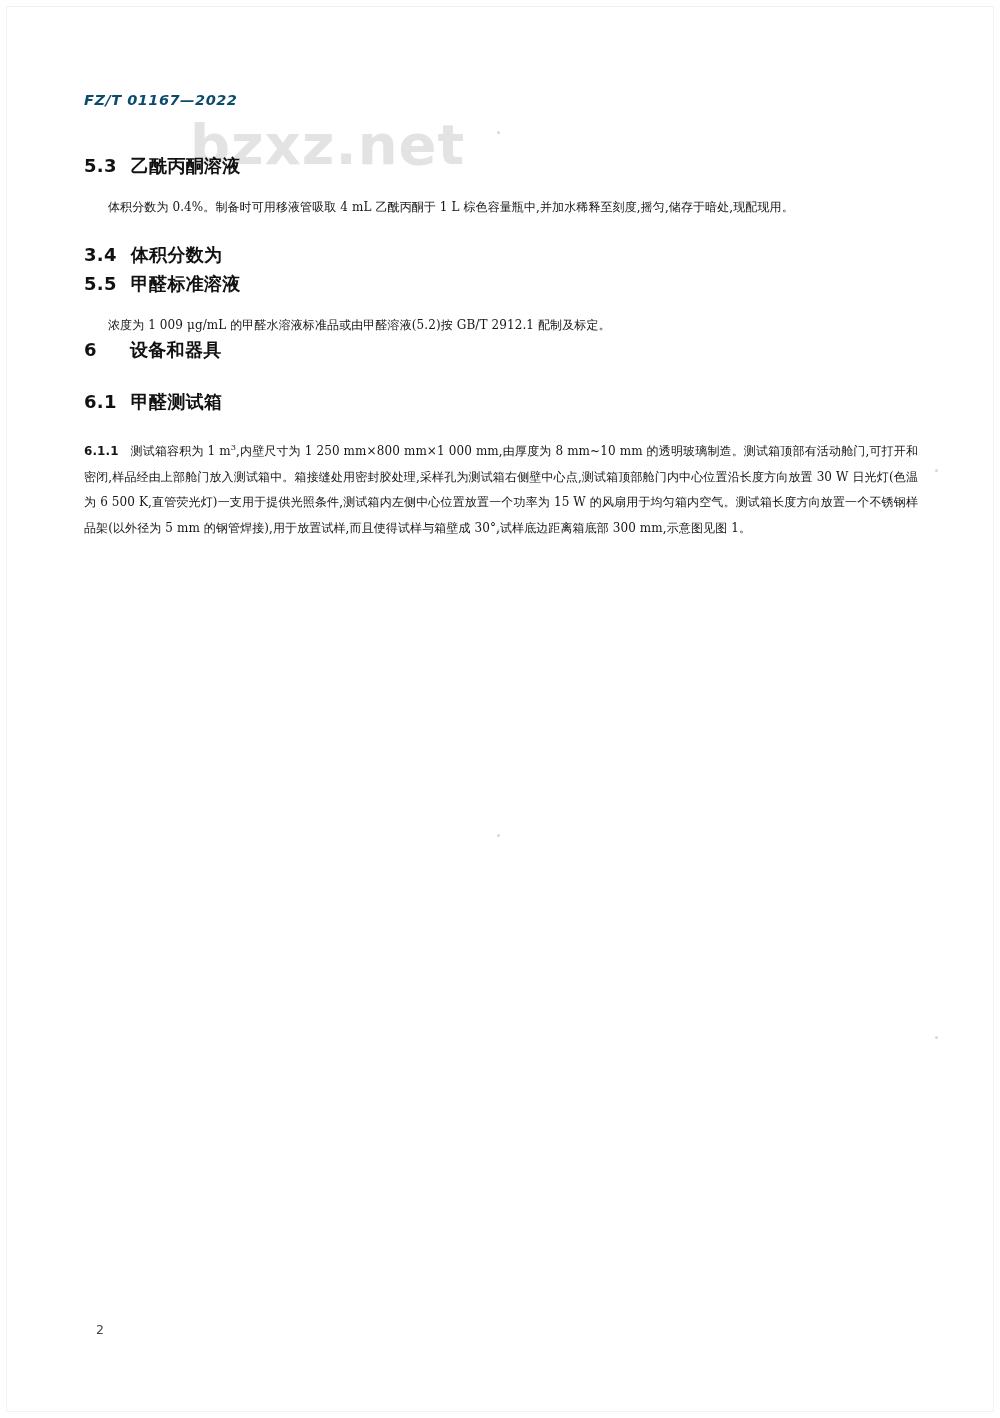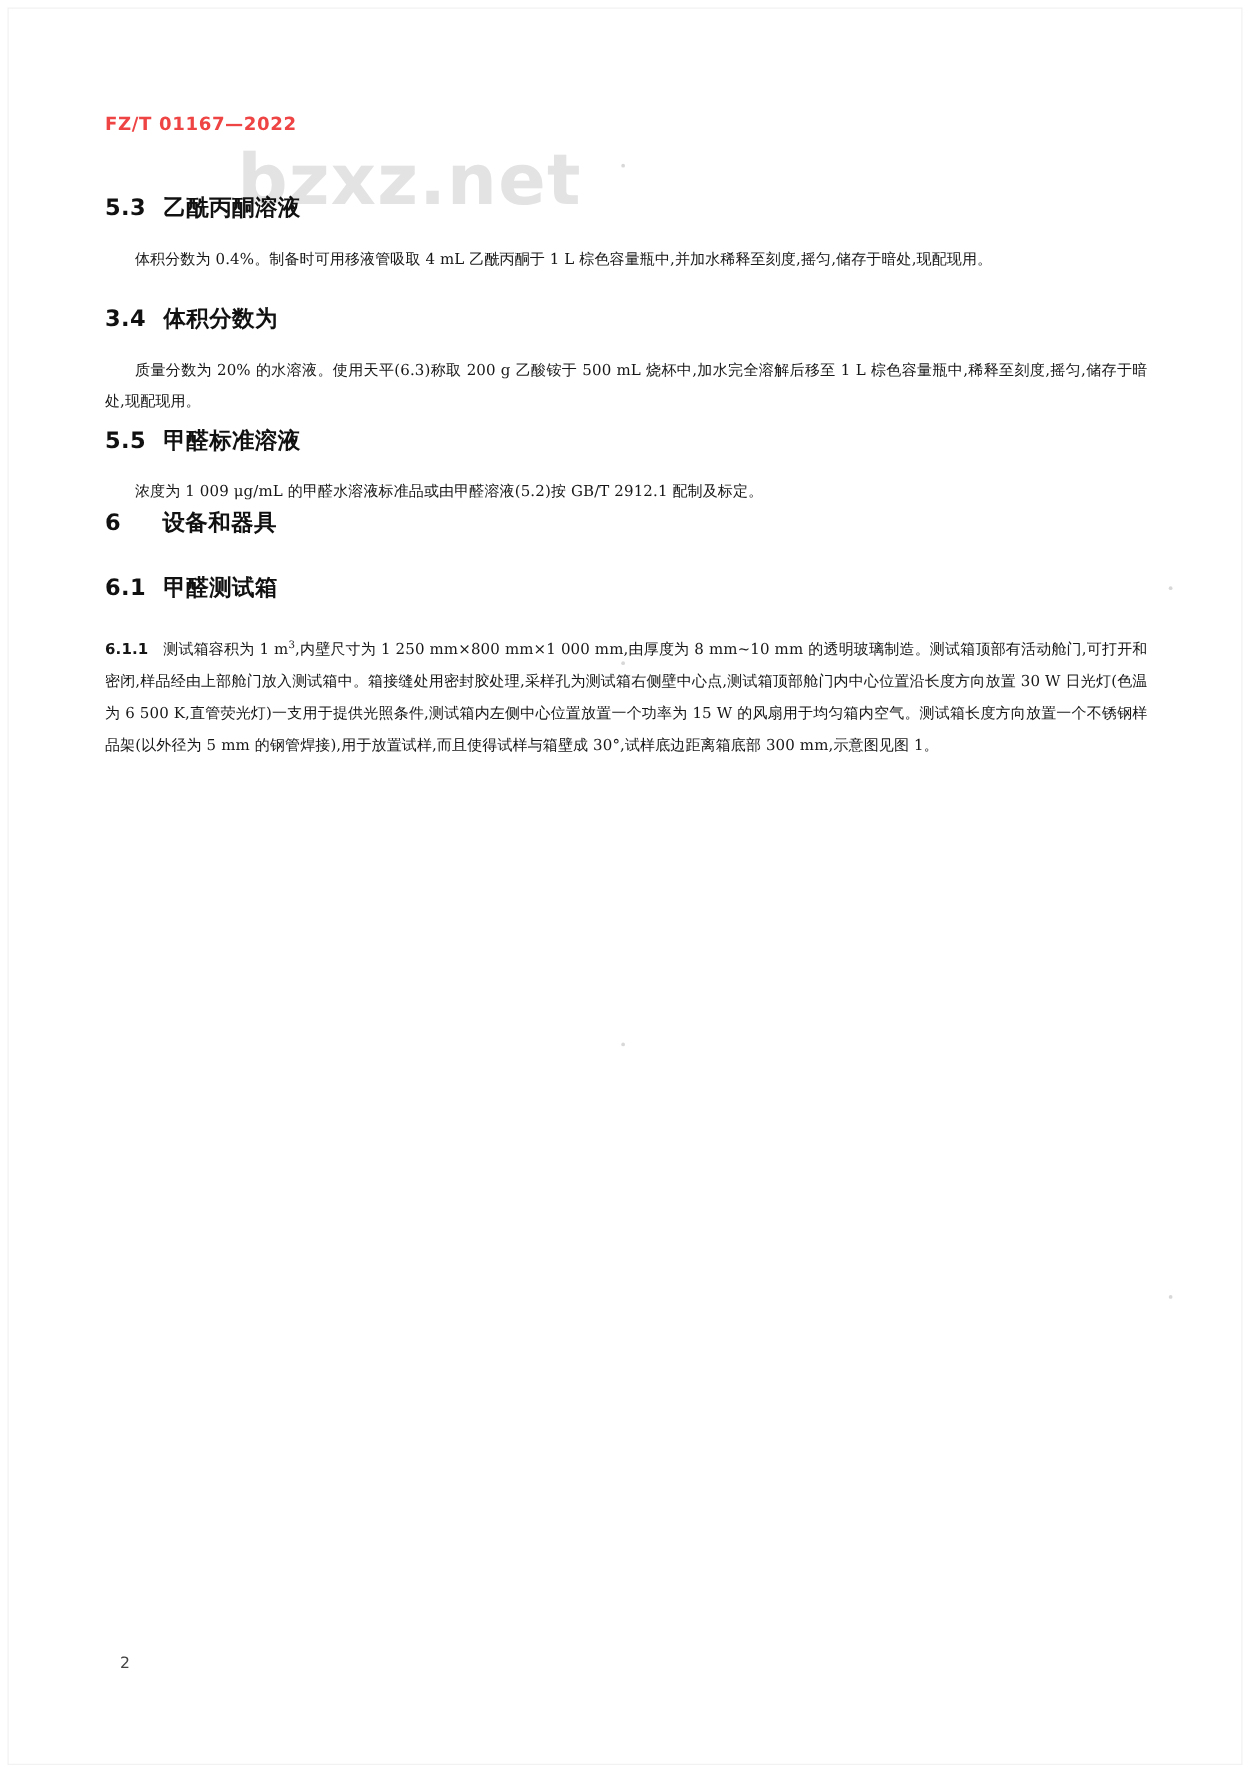--- a/index.html
+++ b/index.html
@@ -56,23 +56,24 @@
     top: 92px;
     width: 834px;
     z-index: 2;
   }
 
   .doc-header {
     font-family: "DejaVu Sans", "Liberation Sans", sans-serif;
     font-size: 14.5px;
     font-weight: 700;
     letter-spacing: 0.2px;
-    color: #ef4444;
+    color: #0c4a6e;
     margin: 0 0 46px 0;
     white-space: nowrap;
+    font-style: italic;
   }
   .doc-header .std-num {
     font-weight: 700;
     letter-spacing: 0.5px;
   }
 
   .clause-heading {
     font-family: "DejaVu Sans", "Liberation Sans", sans-serif;
     font-size: 18px;
     font-weight: 700;
@@ -164,21 +165,20 @@
     </div>
 
     <div class="clause-heading blk-5-3-head">
       <span class="num">5.3</span><span class="title">乙酰丙酮溶液</span>
     </div>
     <p class="body-para indent blk-5-3-body">体积分数为 0.4%。制备时可用移液管吸取 4 mL 乙酰丙酮于 1 L 棕色容量瓶中,并加水稀释至刻度,摇匀,储存于暗处,现配现用。</p>
 
     <div class="clause-heading blk-5-4-head">
       <span class="num">3.4</span><span class="title">体积分数为</span>
     </div>
-    <p class="body-para indent blk-5-4-body">质量分数为 20% 的水溶液。使用天平(6.3)称取 200 g 乙酸铵于 500 mL 烧杯中,加水完全溶解后移至 1 L 棕色容量瓶中,稀释至刻度,摇匀,储存于暗处,现配现用。</p>
 
     <div class="clause-heading blk-5-5-head">
       <span class="num">5.5</span><span class="title">甲醛标准溶液</span>
     </div>
     <p class="body-para indent blk-5-5-body">浓度为 1 009 μg/mL 的甲醛水溶液标准品或由甲醛溶液(5.2)按 GB/T 2912.1 配制及标定。</p>
 
     <div class="clause-heading level1 blk-6-head">
       <span class="num">6</span><span class="title">设备和器具</span>
     </div>
 

